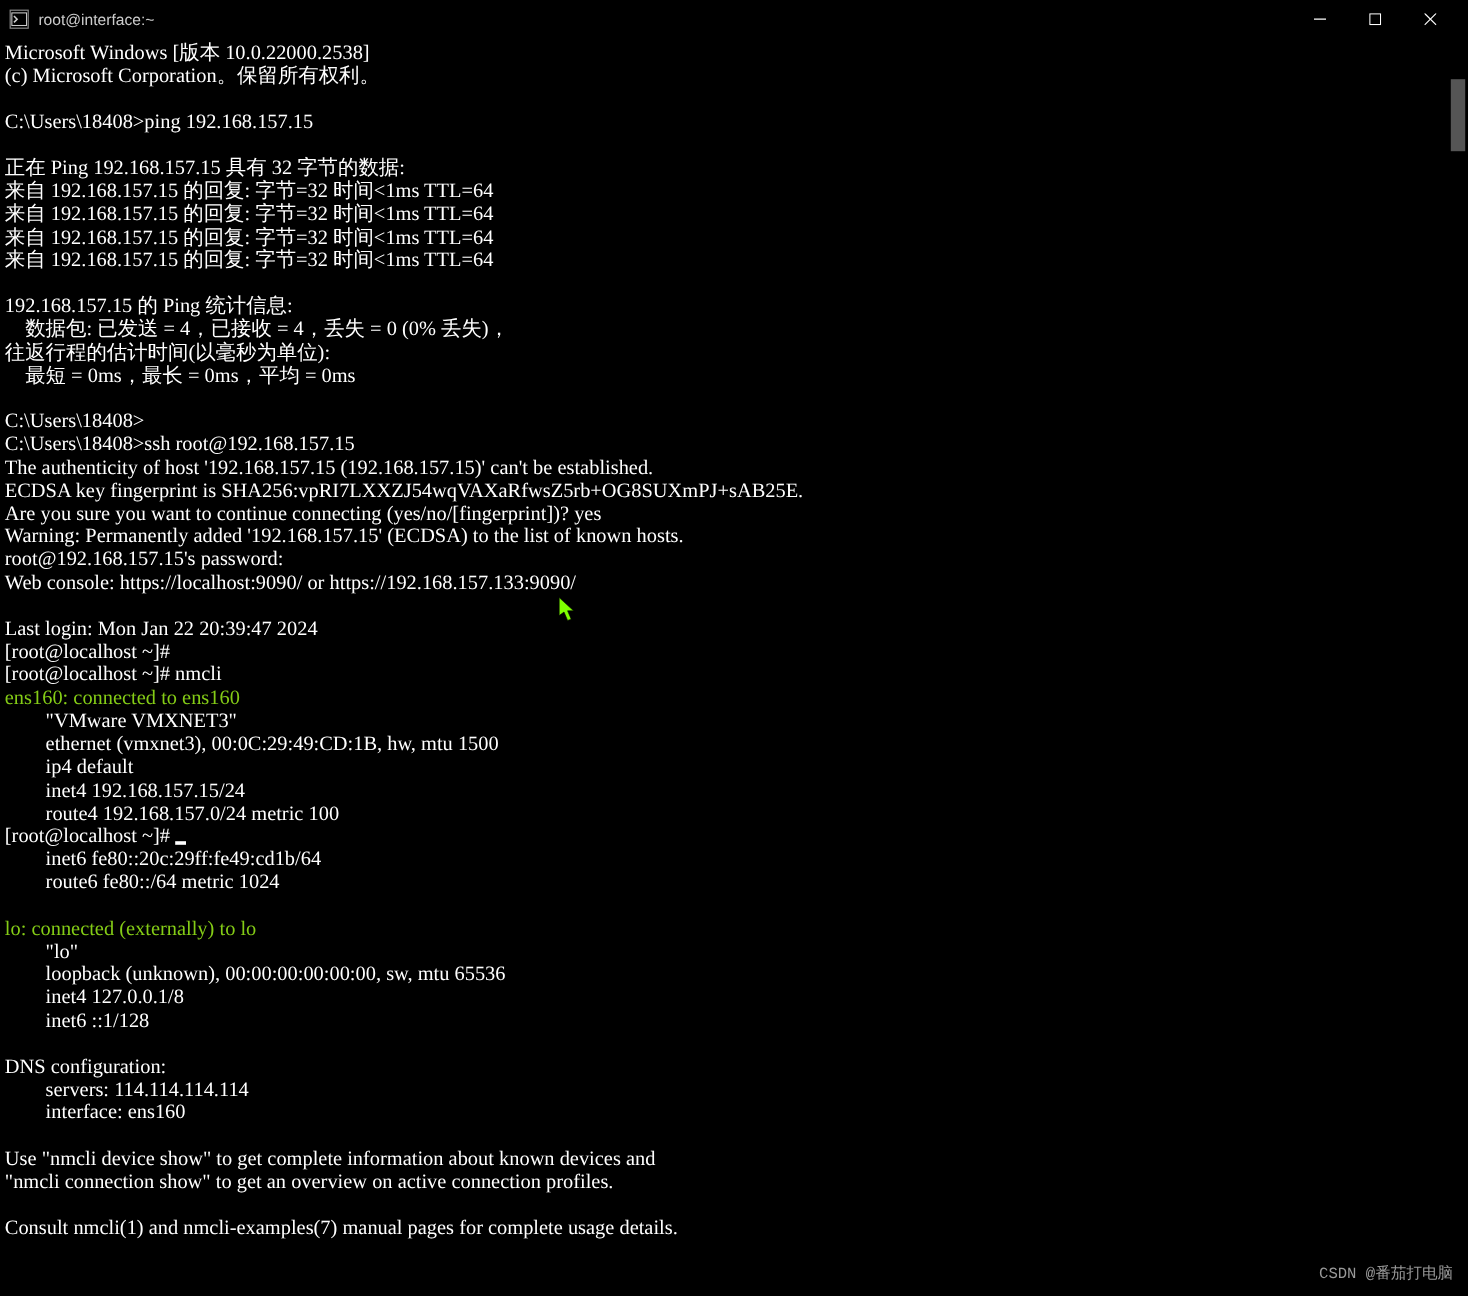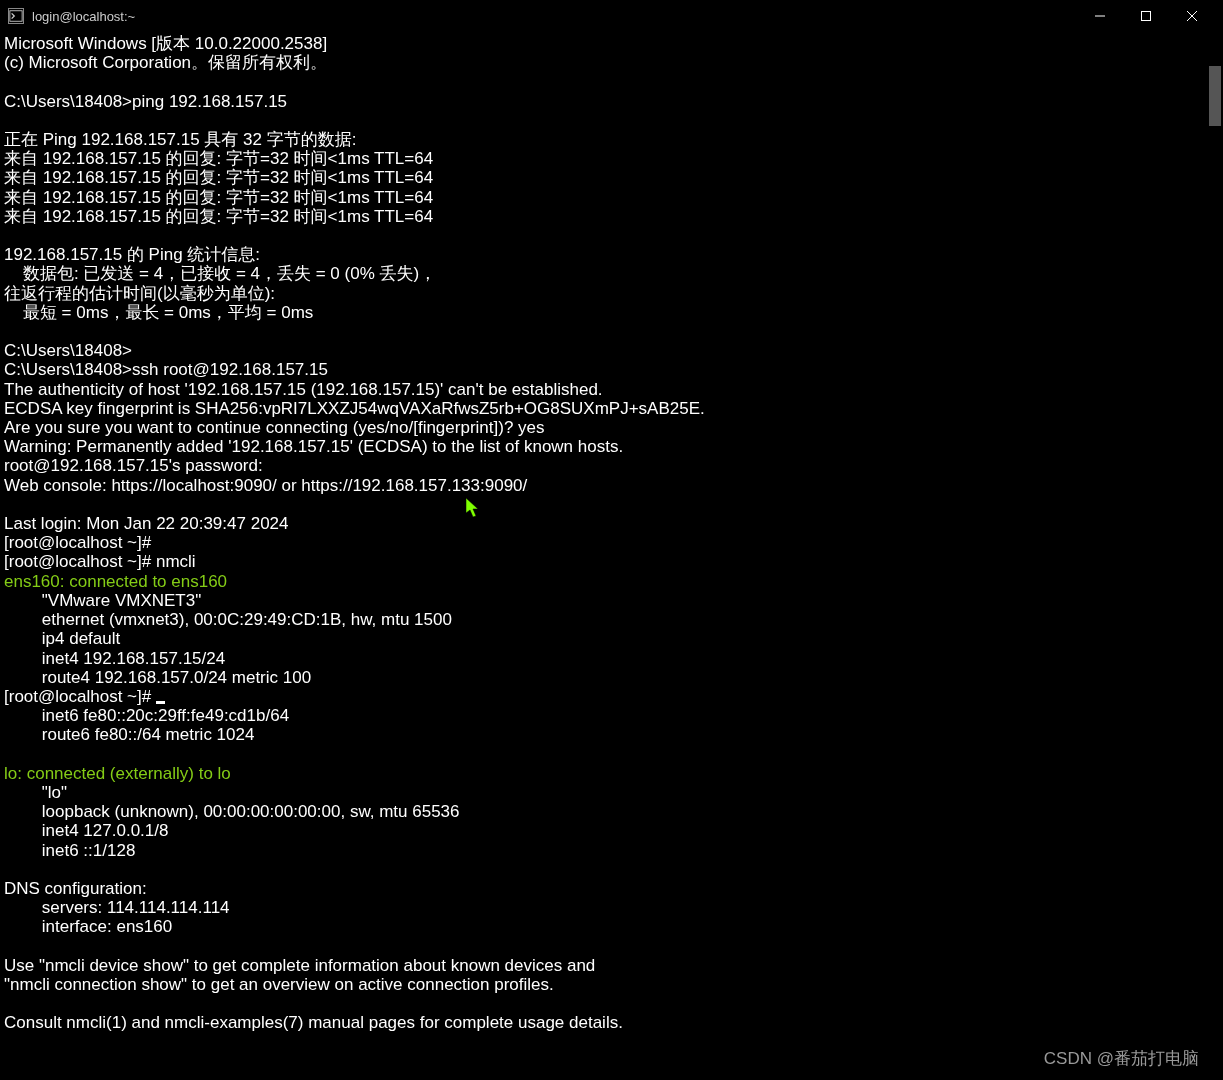--- a/index.html
+++ b/index.html
@@ -54,21 +54,21 @@
       color: #fff;
     }
     .titlebar-btn svg {
       width: 10px;
       height: 10px;
     }
     .terminal {
       padding: 2px 4px;
       line-height: 19.2px;
       white-space: pre;
-      font-family: Liberation Sans, sans-serif;
+      font-family: Liberation Serif, serif;
     }
     .green {
       color: #84cc16;
     }
     .cursor {
       display: inline-block;
       width: 9px;
       height: 3px;
       background: #fff;
       vertical-align: bottom;
@@ -76,25 +76,25 @@
     }
     .mouse-cursor {
       position: absolute;
       left: 465px;
       top: 497px;
       pointer-events: none;
       z-index: 10;
     }
     .watermark {
       position: absolute;
-      right: 24px;
+      right: 12px;
       bottom: 10px;
       color: #999;
-      font-family: Liberation Sans, sans-serif;
-      font-size: 17px;
+      font-family: Liberation Mono, monospace;
+      font-size: 13px;
     }
     .faded-top {
       position: absolute;
       top: 0;
       left: 0;
       color: #444;
       font-size: 17px;
       font-family: "Microsoft YaHei", Arial, sans-serif;
       z-index: -1;
       padding: 2px 4px;
@@ -122,21 +122,21 @@
 
 <div class="faded-top">番茄打电脑</div>
 
 <div class="titlebar">
   <span class="titlebar-icon">
     <svg viewBox="0 0 16 16" fill="none" stroke="#ccc" stroke-width="1">
       <rect x="1" y="2" width="14" height="12"></rect>
       <path d="M3 5 L6 8 L3 11" stroke-width="1.5"></path>
     </svg>
   </span>
-  <span class="titlebar-title">login@localhost:~</span>
+  <span class="titlebar-title">root@interface:~</span>
   <div class="titlebar-controls">
     <div class="titlebar-btn">
       <svg viewBox="0 0 10 10">
           <line x1="0" y1="5" x2="10" y2="5" stroke="#fff" stroke-width="1"></line>
         </svg>
     </div>
     <div class="titlebar-btn">
       <svg viewBox="0 0 10 10">
           <rect x="0.5" y="0.5" width="9" height="9" stroke="#fff" stroke-width="1" fill="none"></rect>
         </svg>

